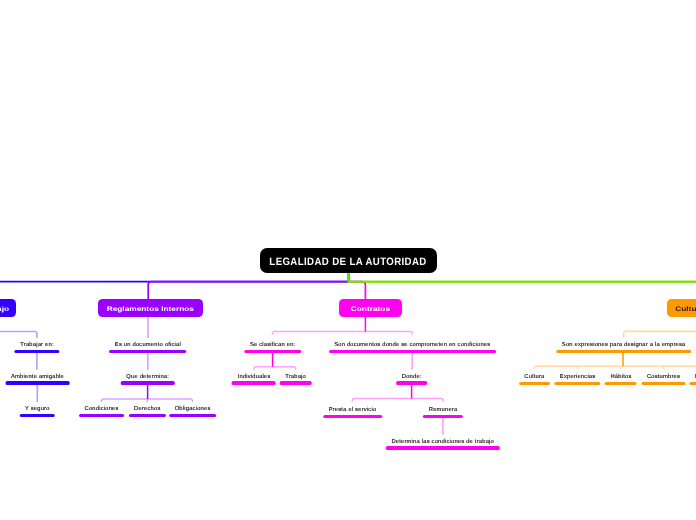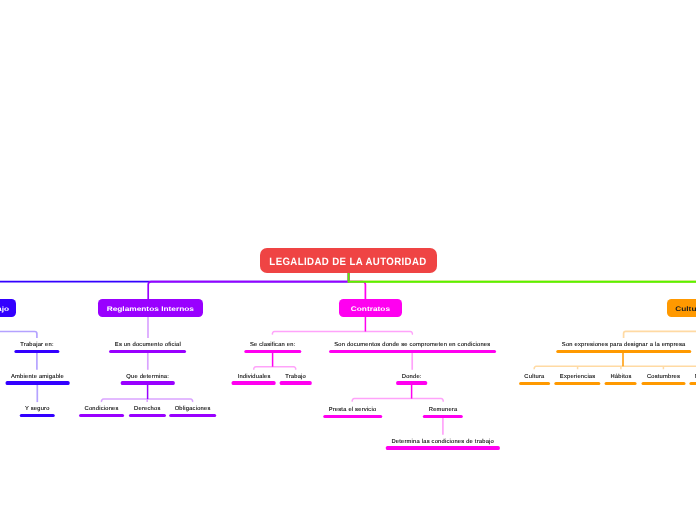--- a/index.html
+++ b/index.html
@@ -10,21 +10,21 @@
   #stage{position:relative;width:696px;height:520px;background:#fff;
          transform:translateZ(0);will-change:transform;}
   svg#links{position:absolute;left:0;top:0;width:696px;height:520px;}
 
   
   .node{position:absolute;border-radius:5px;box-sizing:border-box;
         display:flex;align-items:center;justify-content:center;white-space:nowrap;
         overflow:hidden;}
   .node .label{font-weight:bold;white-space:nowrap;display:inline-block;}
 
-  #root-node{left:260px;top:248.3px;width:176.5px;height:25.1px;background:#ef4444;border-radius:7px;}
+  #root-node{left:260px;top:248.3px;width:176.5px;height:25.1px;background:#000000;border-radius:7px;}
   #root-node .label{color:#fff;font-size:10.7px;letter-spacing:.42px;transform:scaleX(.904);margin-right:-.42px;
                     position:relative;top:1px;}
 
   .branch{height:17.8px;border-radius:4.5px;top:298.8px;}
   .branch .label{font-size:8.32px;transform:scaleY(.8);position:relative;top:1px;}
 
   #node-trabajo{left:-27.4px;width:43.3px;background:#3300FF;}
   #node-trabajo .label{color:#fff;}
   #node-reglamentos{left:97.8px;width:105px;background:#9900FF;}
   #node-reglamentos .label{color:#fff;}

